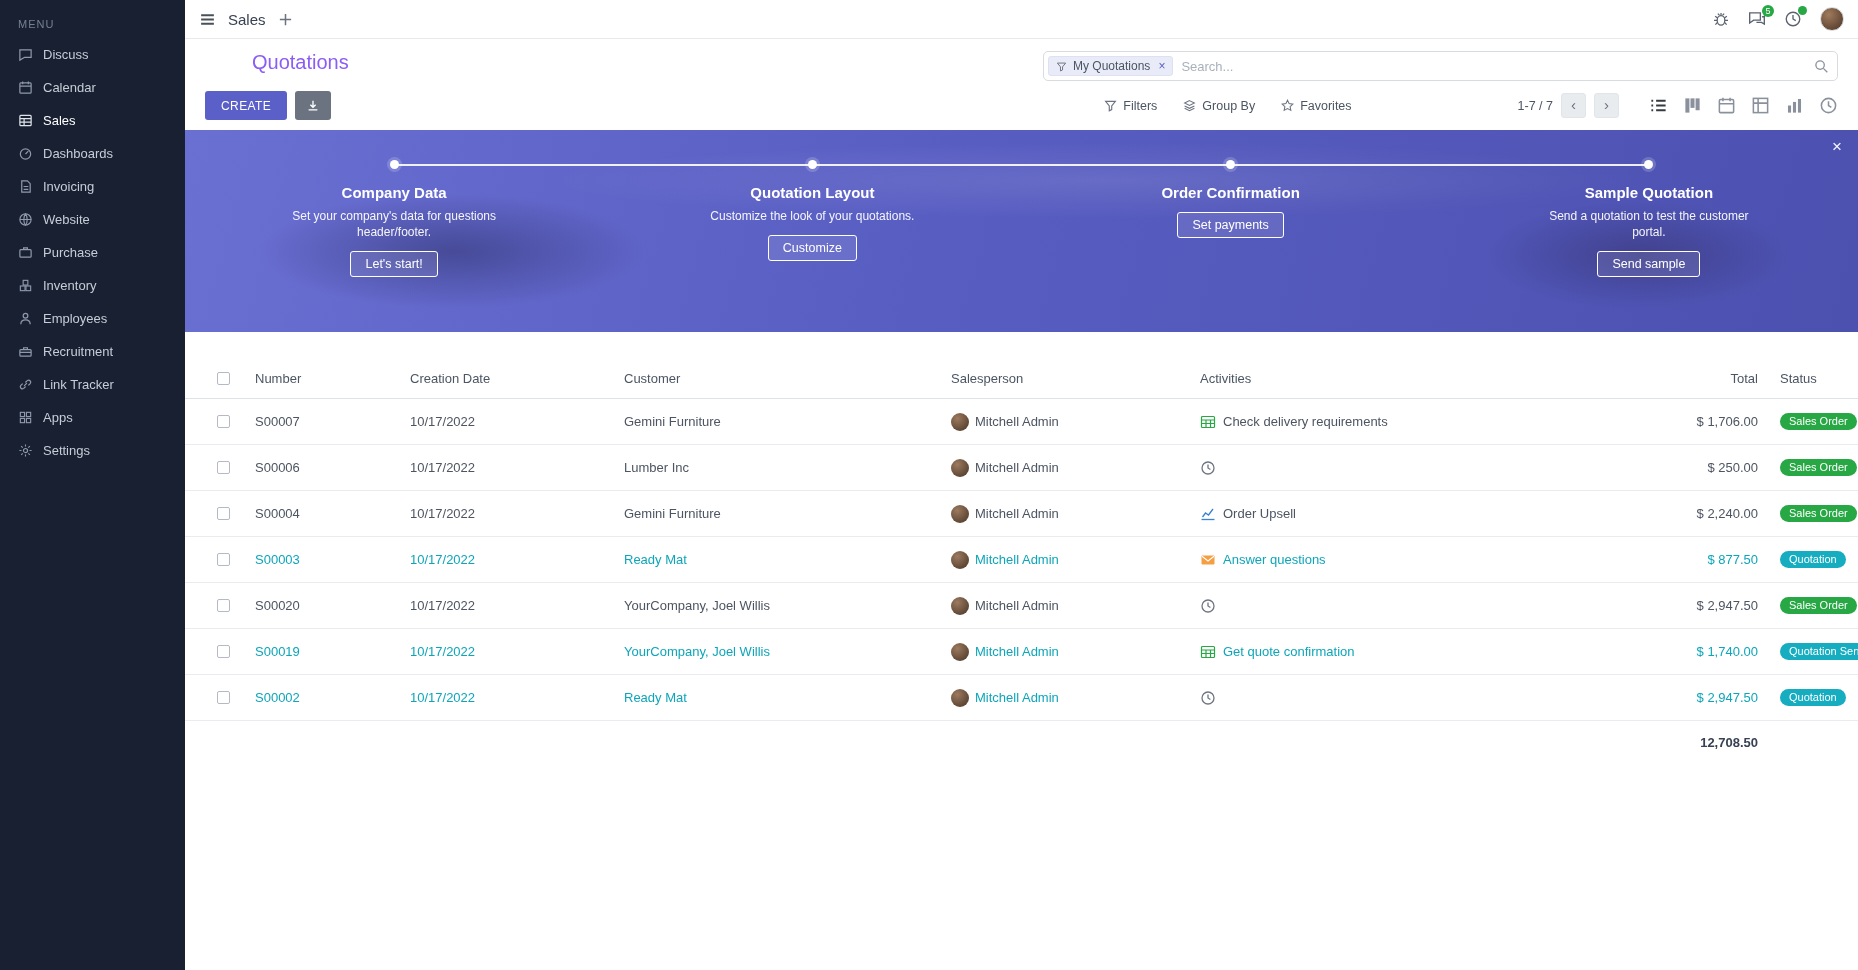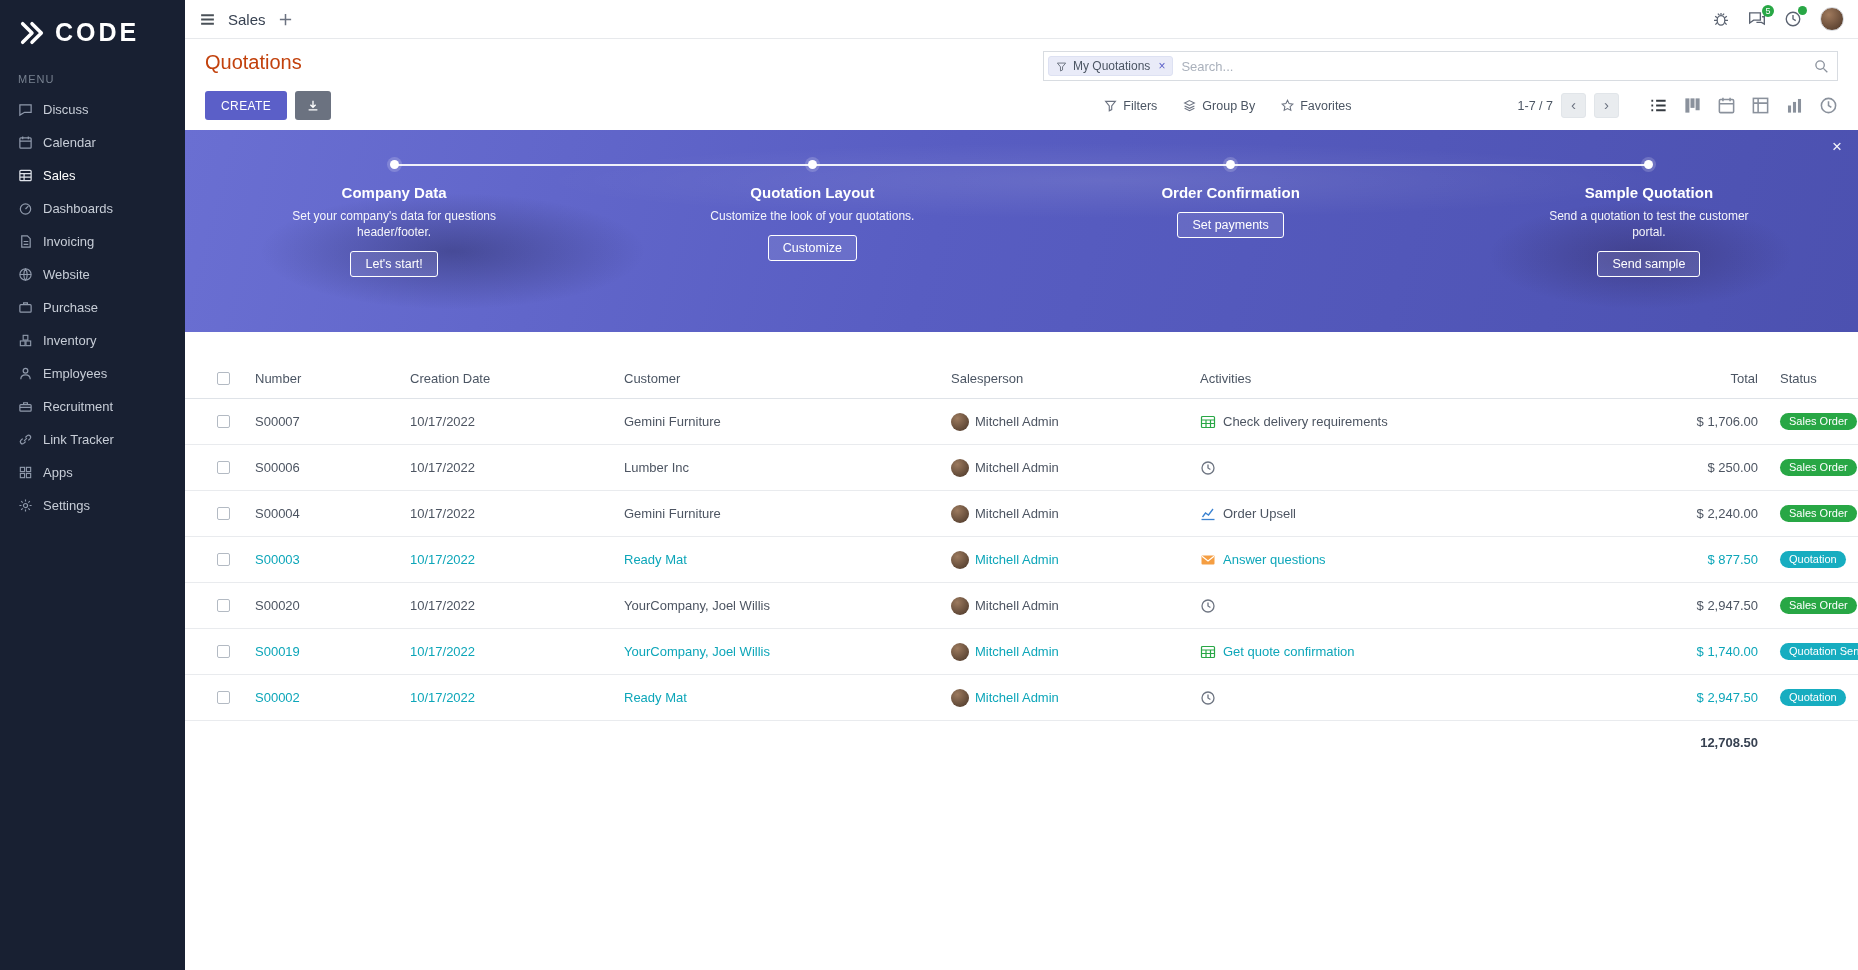--- a/index.html
+++ b/index.html
@@ -34,23 +34,23 @@
   .tb-sys svg { width:100%; height:100%; display:block; }
   .tb-badge { position:absolute; top:-5px; right:-8px; background:#28a745; color:#fff;
     font-size:9px; line-height:12px; min-width:12px; text-align:center; border-radius:7px; padding:0 3px; }
   .tb-dot { position:absolute; top:-4px; right:-5px; background:#28a745; width:9px; height:9px; border-radius:50%; }
   .avatar-lg { width:24px; height:24px; border-radius:50%; cursor:pointer;
     background:radial-gradient(circle at 35% 30%, #a07a5d, #5f4533 75%); border:1px solid #d8dbe0; }
 
   
   .control-panel { padding:12px 14px 10px 20px; background:#fff; }
   .cp-top { display:flex; align-items:flex-start; }
-  .page-title { font-size:20px; color:#c2410c; font-weight:400; }
+  .page-title { font-size:20px; color:#8b5cf6; font-weight:400;margin-left:47px; }
   .search-box { margin-left:auto; margin-right:6px; width:795px; height:30px; border:1px solid #d8dce1;
-    border-radius:0; display:flex; align-items:center; padding:0 8px 0 4px; }
+    border-radius:5px; display:flex; align-items:center; padding:0 8px 0 4px; }
   .facet { display:flex; align-items:center; gap:6px; background:#e9ebf8; border:1px solid #dde1f2;
     border-radius:3px; padding:2px 7px; font-size:12px; color:#4b5563; cursor:pointer; white-space:nowrap; }
   .facet .fico { width:11px; height:11px; color:#6b7280; }
   .facet .fico svg { width:100%; height:100%; display:block; }
   .facet-x { color:#5b5fc8; font-size:12px; margin-left:2px; cursor:pointer; }
   .search-input { flex:1; border:none; outline:none; font-size:13px; color:#6b7280; padding:0 8px;
     font-family:"Liberation Sans", sans-serif; background:transparent; }
   .search-input::placeholder { color:#aab1bc; }
   .search-mag { width:15px; height:15px; color:#8a919c; cursor:pointer; }
   .search-mag svg { width:100%; height:100%; display:block; }
@@ -118,27 +118,20 @@
   .badge-teal  { background:#17adc0; }
   .teal, .teal .c, .teal .col-act span { color:#0da6b9; }
   .total-sum { font-weight:bold; }
 </style>
 </head>
 <body>
 
 <div class="app">
 
   <div class="sidebar">
-    <div class="logo">
-      <svg viewBox="0 0 24 24" fill="none" stroke="#fff" stroke-width="3" stroke-linecap="round" stroke-linejoin="round">
-          <path d="M4 4l8 8-8 8"></path>
-          <path d="M12 4l8 8-8 8"></path>
-        </svg>
-      <span class="logo-text">CODE</span>
-    </div>
     <div class="menu-label">MENU</div>
 
     <div class="nav-item">
       <span class="nico">
           <svg viewBox="0 0 16 16" fill="none" stroke="currentColor" stroke-width="1.3">
             <path d="M2 3h12v8H7l-5 3V3z"></path>
           </svg>
         </span>
       <span>Discuss</span>
     </div>

